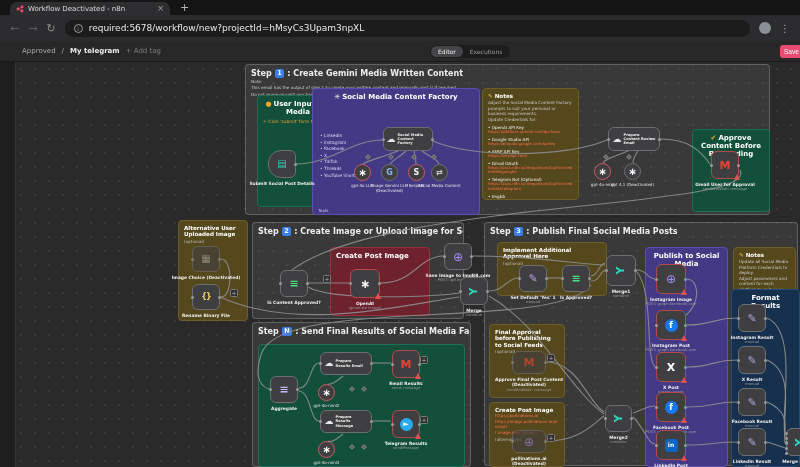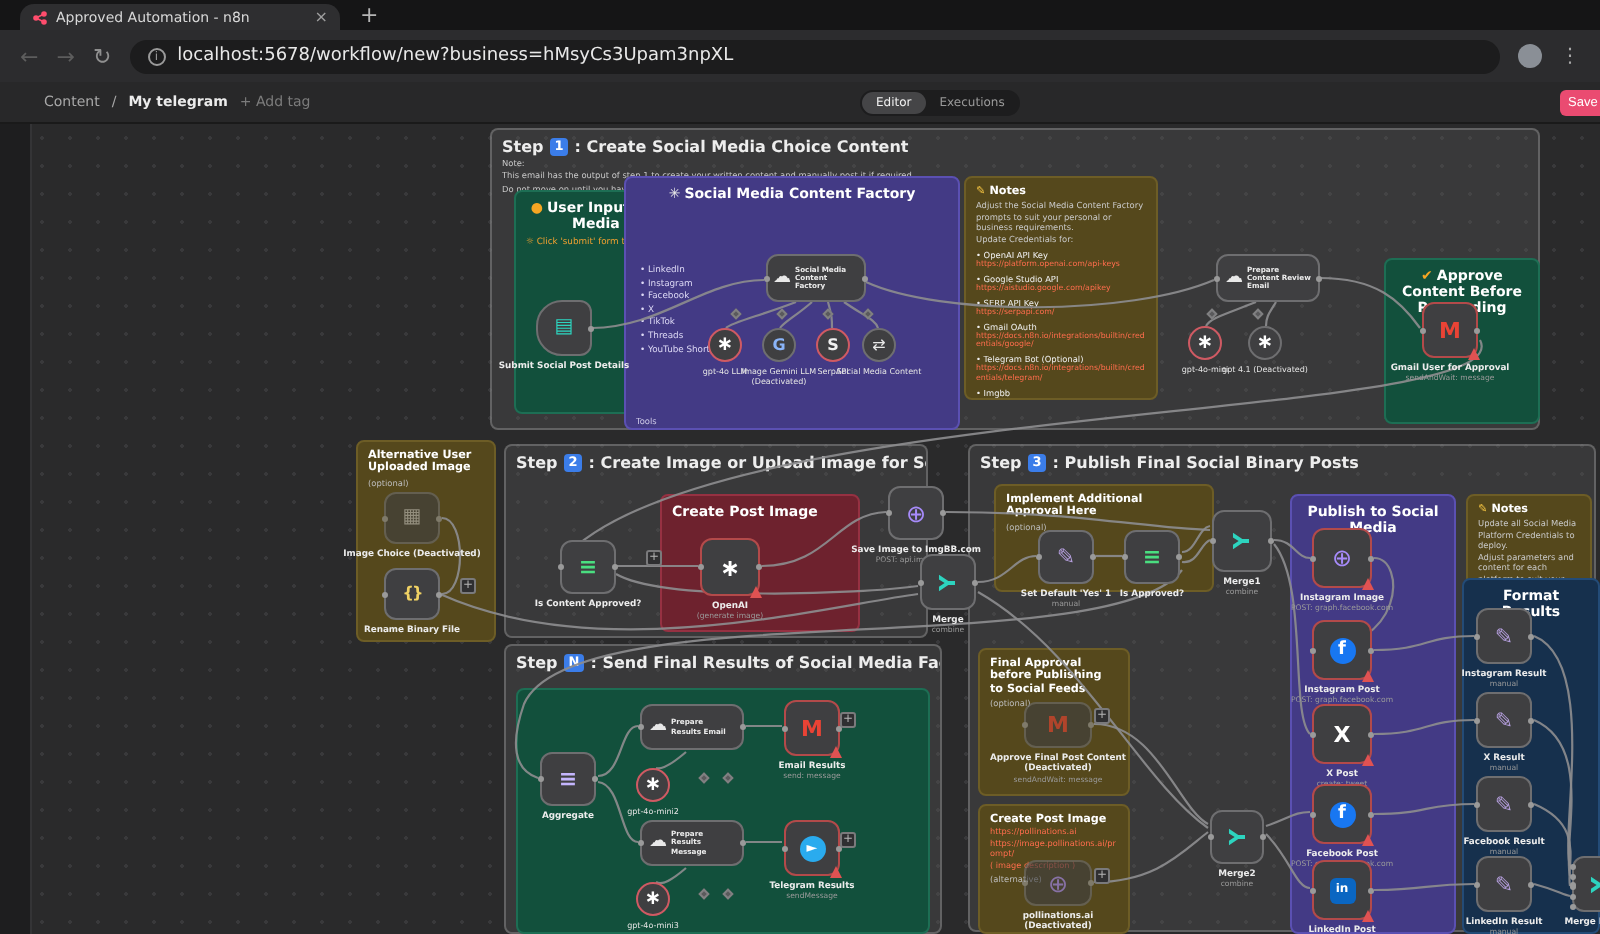--- a/index.html
+++ b/index.html
@@ -105,75 +105,75 @@
 <body>
 
 <div class="tabstrip">
   <div class="tab">
     <svg width="8" height="8" viewBox="0 0 8 8">
       <circle cx="2" cy="4" r="1.4" fill="#ff4d6d"></circle>
         <circle cx="6" cy="2" r="1.4" fill="#ff4d6d"></circle>
       <circle cx="6" cy="6" r="1.4" fill="#ff4d6d"></circle>
       <path d="M2,4 L6,2 M2,4 L6,6" stroke="#ff4d6d" stroke-width="0.8"></path>
     </svg>
-    <span class="tab-title">Approved Automation - n8n</span>
+    <span class="tab-title">Workflow Deactivated - n8n</span>
     <span class="tab-close">×</span>
   </div>
   <span class="newtab">+</span>
 </div>
 <div class="toolbar">
   <span class="nav-ico dim">←</span>
   <span class="nav-ico dim">→</span>
   <span class="nav-ico">↻</span>
   <div class="addr">
     <span class="info-ico">i</span>
-    <span class="addr-url">localhost:5678/workflow/new?business=hMsyCs3Upam3npXL</span>
+    <span class="addr-url">required:5678/workflow/new?projectId=hMsyCs3Upam3npXL</span>
   </div>
   <span class="avatar"></span>
   <span class="kebab">⋮</span>
 </div>
 
 <div class="appbar">
-  <span class="crumb">Content</span>
+  <span class="crumb">Approved</span>
   <span class="crumb">/</span>
   <span class="crumb name">My telegram</span>
   <span class="crumb tag">+ Add tag</span>
   <div class="tabswitch">
     <span class="tsw active">Editor</span>
     <span class="tsw">Executions</span>
   </div>
   <button class="savebtn">Save</button>
 </div>
 <div class="rail">
   <span class="rail-ico">▤</span>
 </div>
 
 <div id="cv">
     <div class="sticky sk-dark lg" style="left: 245px; top: 2px; width: 525px; height: 151px;">
       <div class="step-head">
         <span>Step</span>
         <span class="badge">1</span>
-        <span>: Create Social Media Choice Content</span>
+        <span>: Create Gemini Media Written Content</span>
       </div>
       <div class="s-note">Note:</div>
       <div class="s-note">This email has the output of step 1 to create your written content and manually post it if required.</div>
       <div class="s-note">Do not move on until you have completed step 1.</div>
     </div>
     <div class="sticky sk-dark lg" style="left: 252px; top: 160px; width: 212px; height: 97px;">
       <div class="step-head">
         <span>Step</span>
         <span class="badge">2</span>
         <span>: Create Image or Upload Image for Social Post</span>
       </div>
     </div>
     <div class="sticky sk-dark lg" style="left: 484px; top: 160px; width: 314px; height: 244px;">
       <div class="step-head">
         <span>Step</span>
         <span class="badge">3</span>
-        <span>: Publish Final Social Binary Posts</span>
+        <span>: Publish Final Social Media Posts</span>
       </div>
     </div>
     <div class="sticky sk-dark lg" style="left: 252px; top: 260px; width: 219px; height: 145px;">
       <div class="step-head">
         <span>Step</span>
         <span class="badge">N</span>
         <span>: Send Final Results of Social Media Factory</span>
       </div>
     </div>
     <div class="sticky sk-green md" style="left: 257px; top: 33px; width: 106px; height: 112px;">

